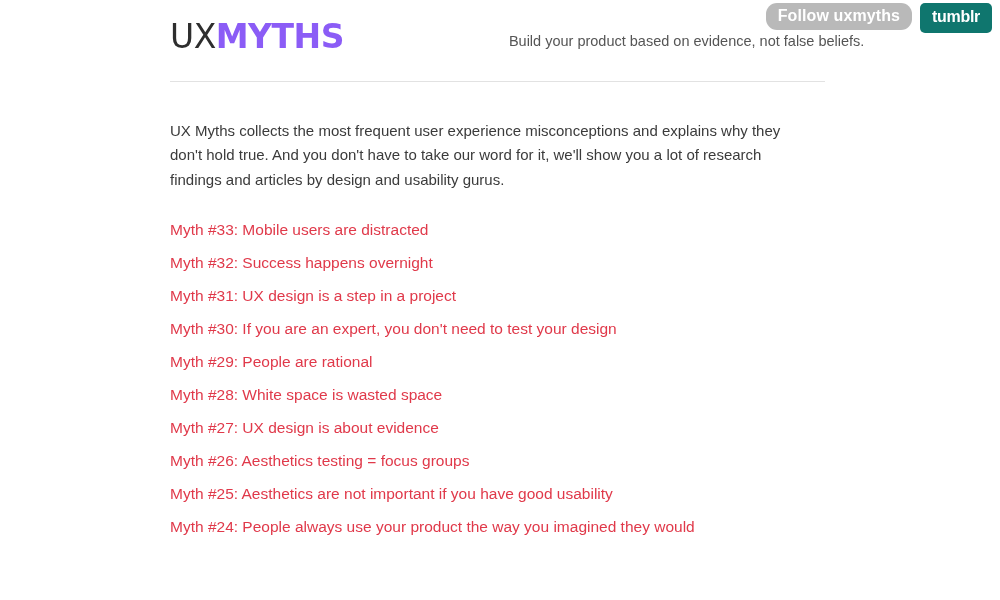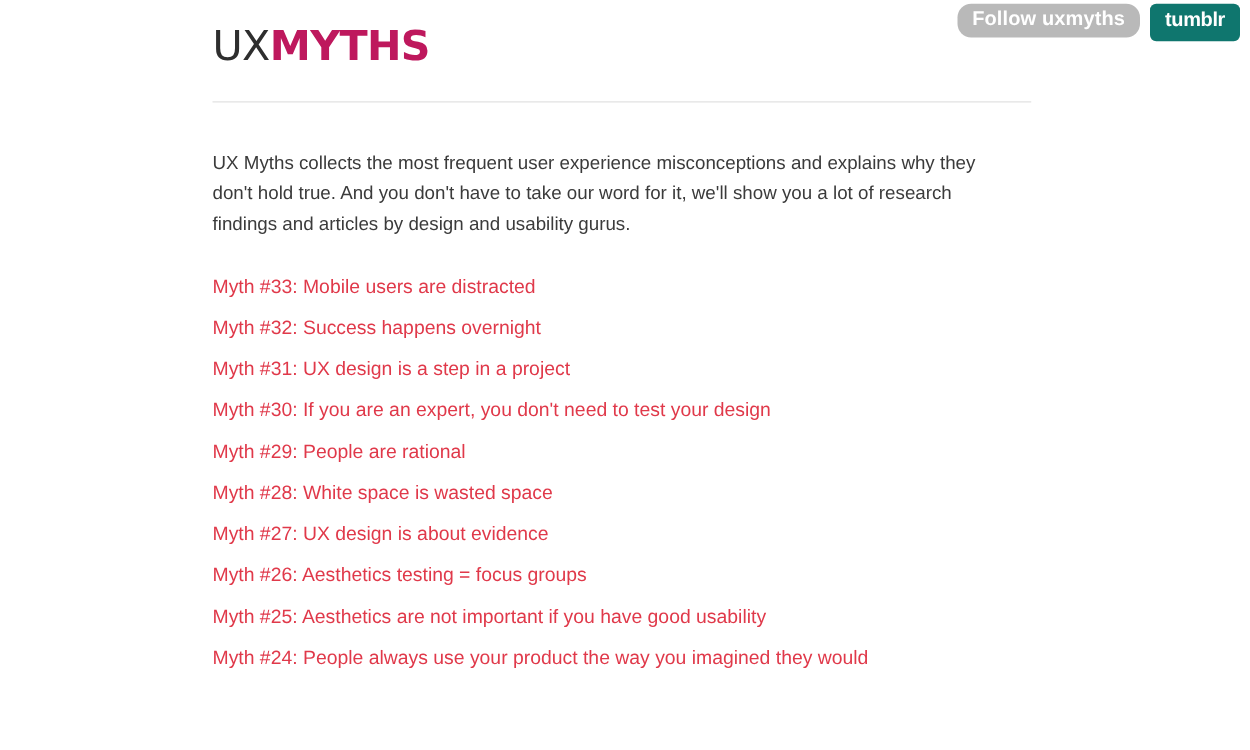--- a/index.html
+++ b/index.html
@@ -68,21 +68,21 @@
     line-height: 1;
     white-space: nowrap;
     font-weight: bold;
     font-family: "DejaVu Sans", sans-serif;
   }
   .logo .ux {
     color: #2e2e2e;
     font-weight: normal;
   }
   .logo .myths {
-    color: #be185d;
+    color: #8b5cf6;
     font-weight: bold;
   }
   .tagline {
     margin-left: 165px;
     font-size: 14.5px;
     color: #555555;
     white-space: nowrap;
     position: relative;
     top: -2px;
   }
@@ -127,20 +127,21 @@
   <div class="follow-pill">Follow uxmyths</div>
   <div class="tumblr-btn">tumblr</div>
 </div>
 
 <div class="page">
 
   <div class="masthead">
     <div class="logo">
       <span class="ux">UX</span><span class="myths">MYTHS</span>
     </div>
+    <div class="tagline">Build your product based on evidence, not false beliefs.</div>
   </div>
 
   <hr class="divider">
 
   <p class="intro">UX Myths collects the most frequent user experience misconceptions and explains why they don't hold true. And you don't have to take our word for it, we'll show you a lot of research findings and articles by design and usability gurus.</p>
 
   <ul class="myth-list">
     <li><a class="myth-link" href="#">Myth #33: Mobile users are distracted</a></li>
     <li><a class="myth-link" href="#">Myth #32: Success happens overnight</a></li>
     <li><a class="myth-link" href="#">Myth #31: UX design is a step in a project</a></li>

